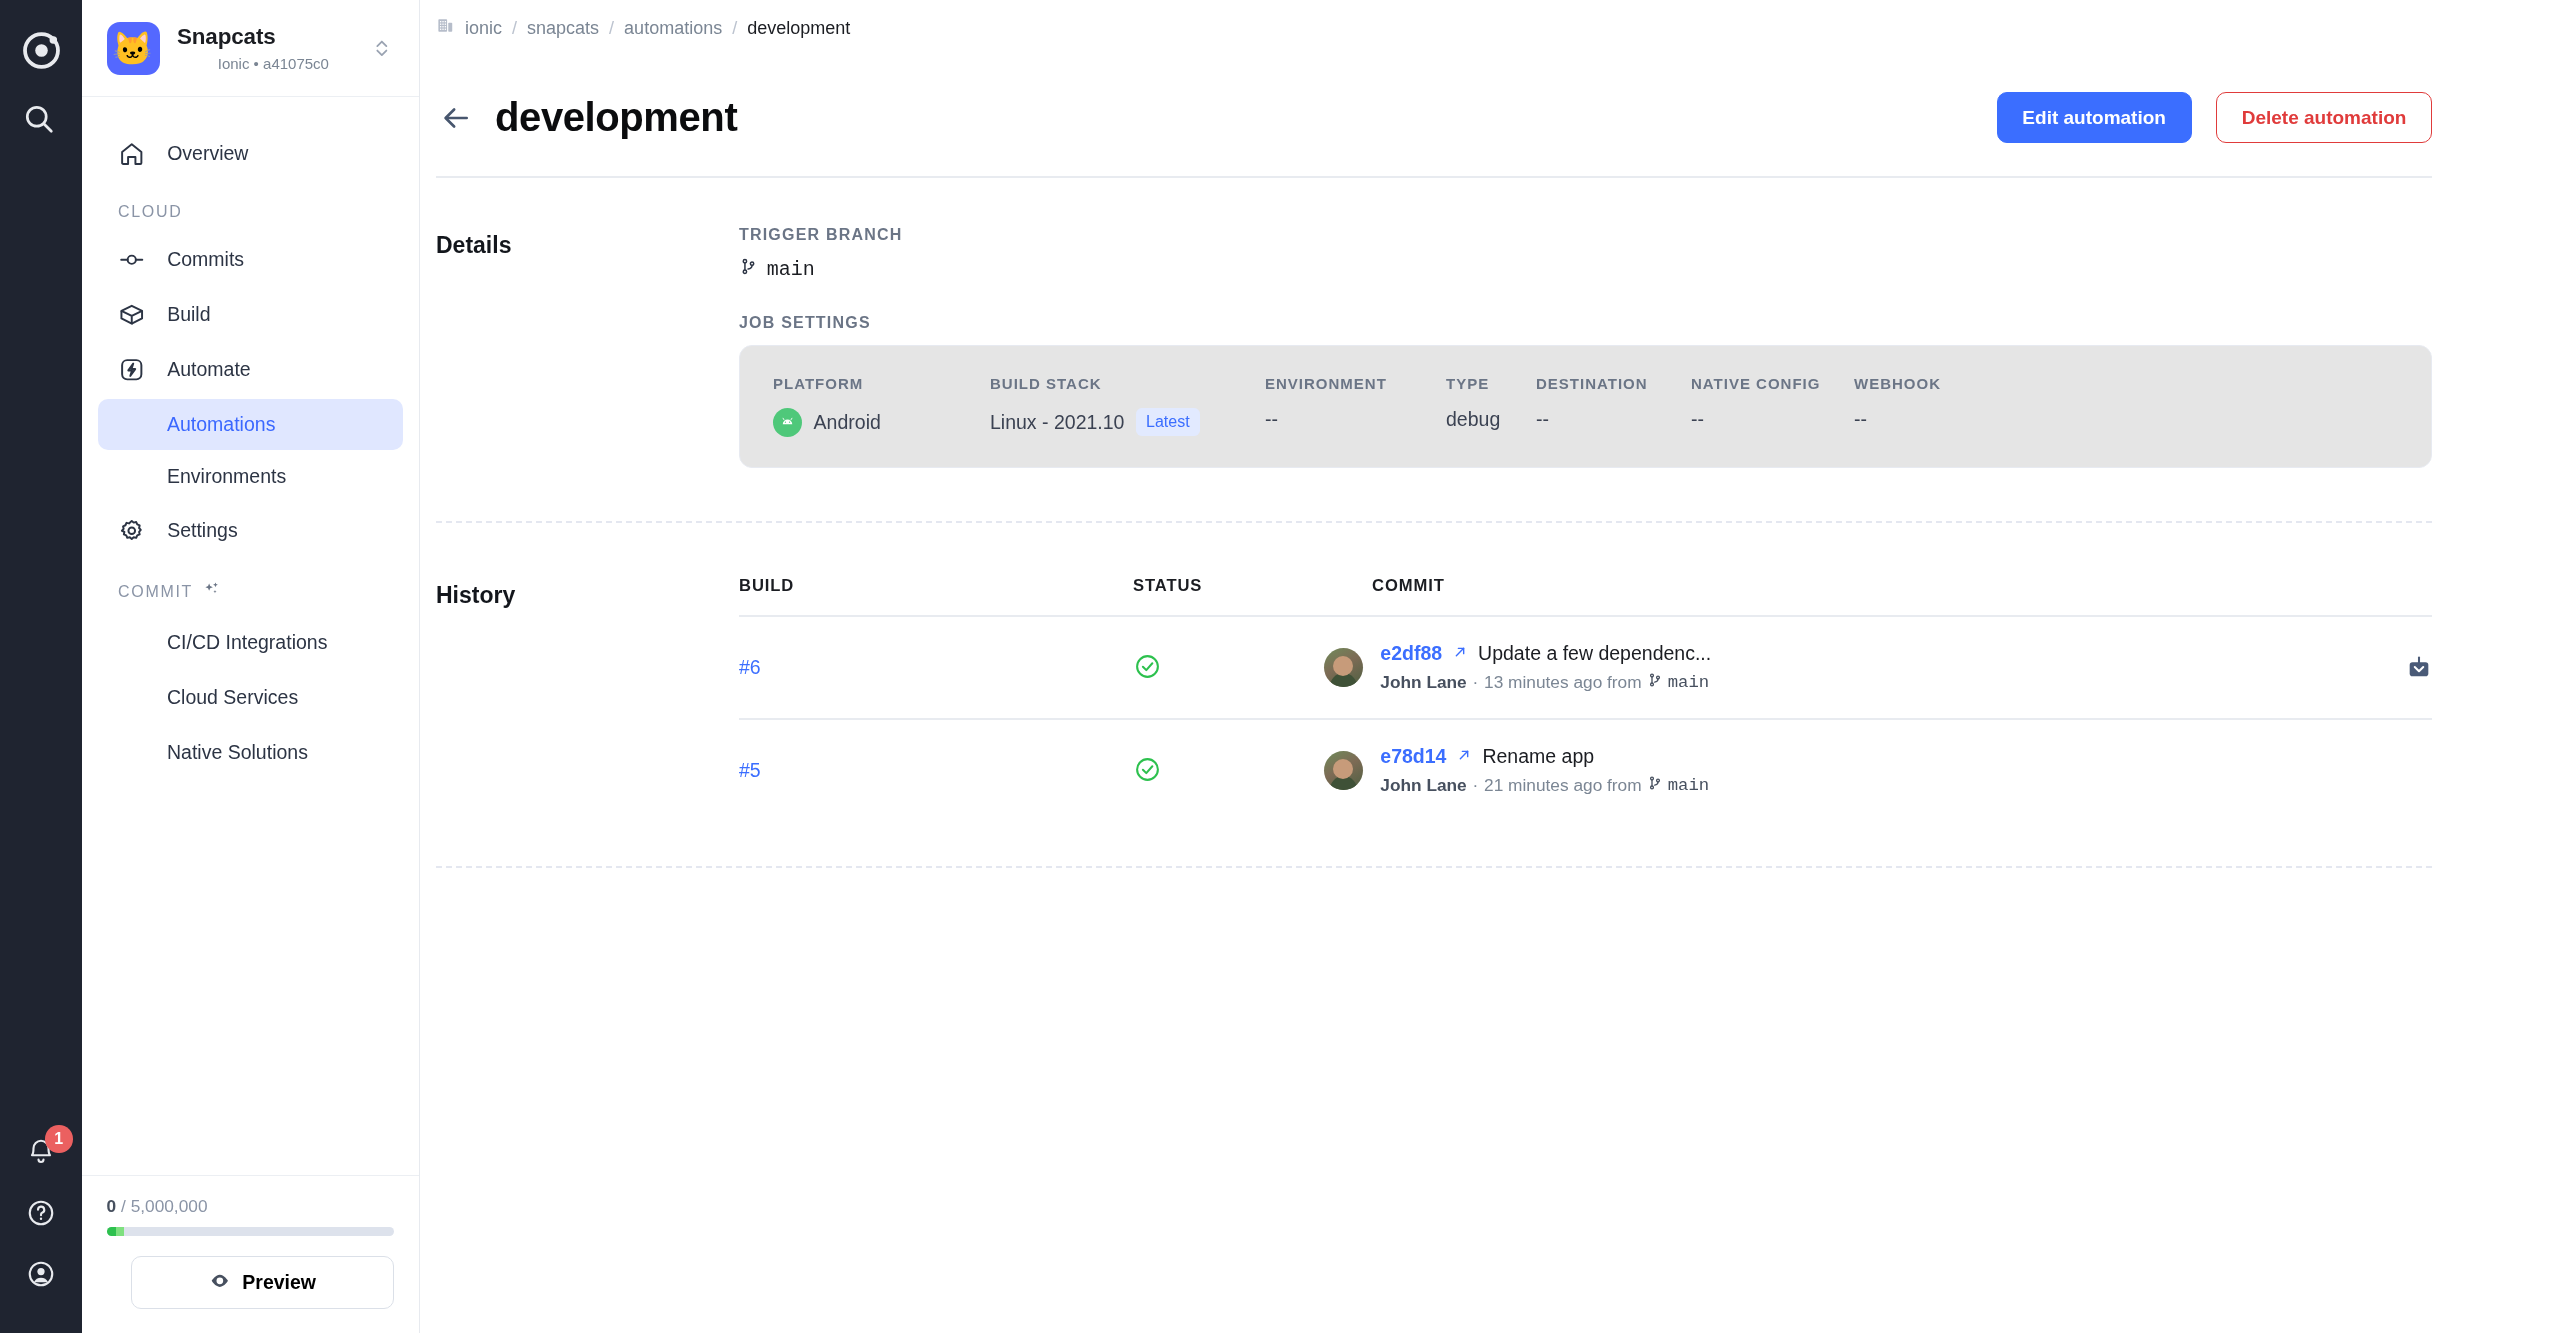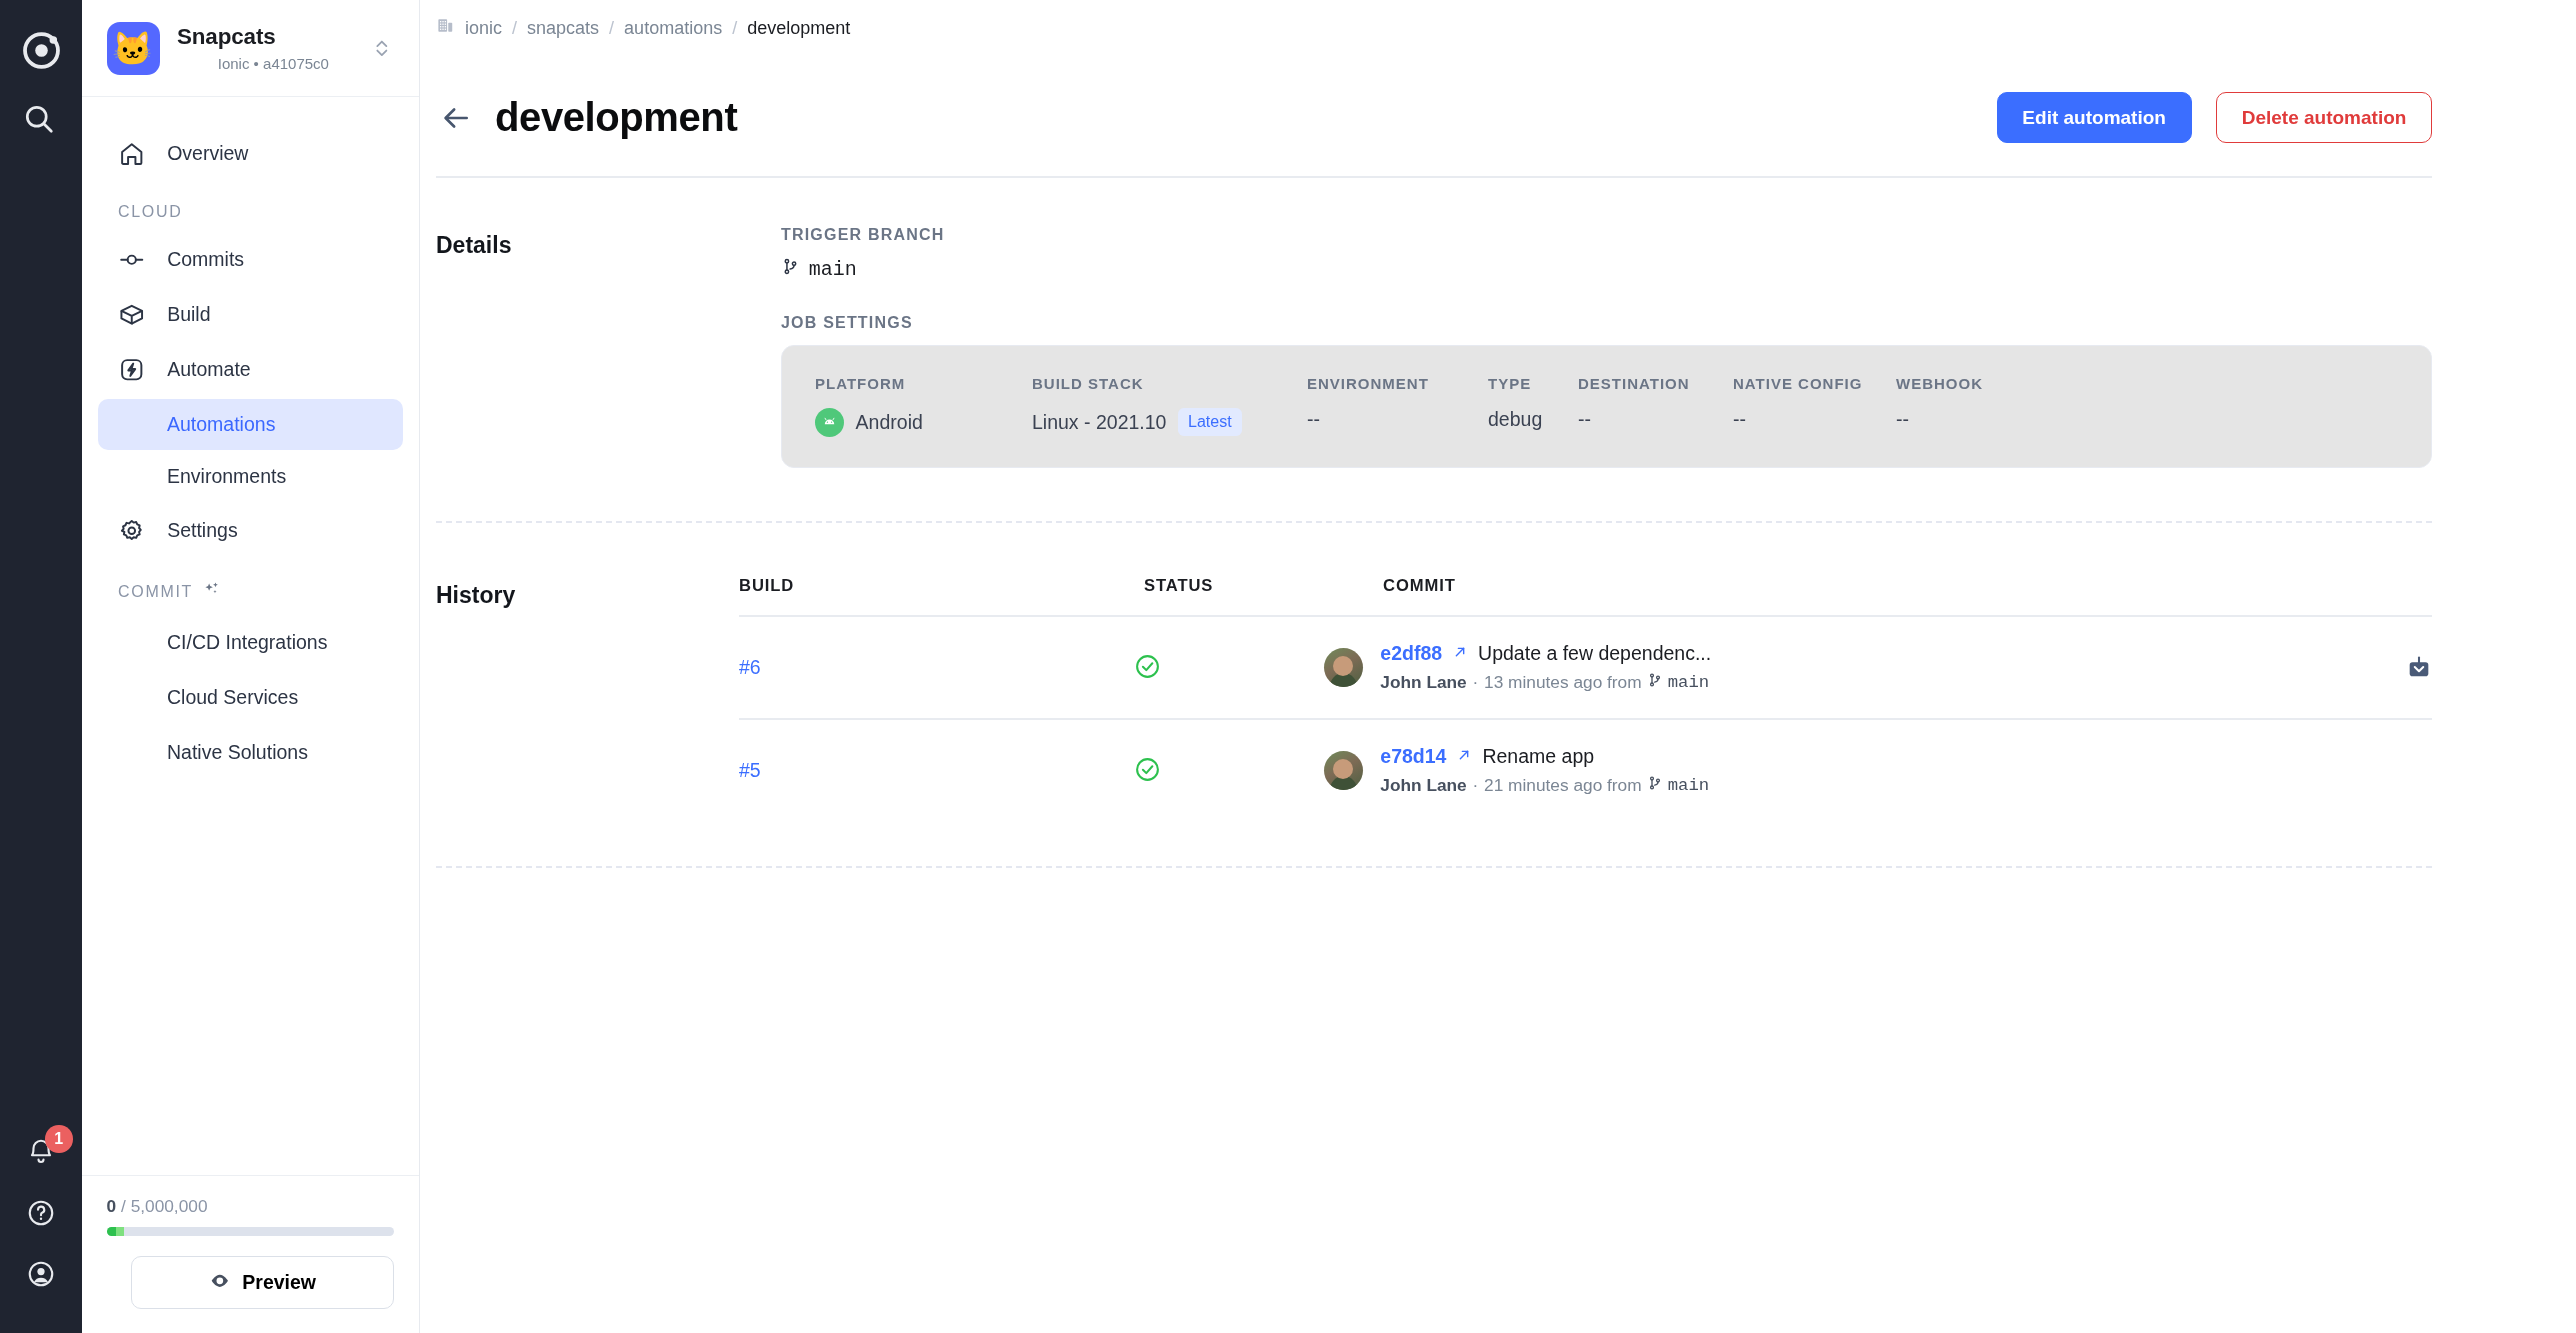--- a/index.html
+++ b/index.html
@@ -131,21 +131,21 @@
   .c-platform { width: 217px; } .c-stack { width: 275px; }
   .c-env { width: 181px; } .c-type { width: 90px; }
   .c-dest { width: 155px; } .c-native { width: 163px; }
   .c-hook { width: 144px; }
   .and-ic { width: 29px; height: 29px; border-radius: 50%; background:#4fc87a; display:flex; align-items:center; justify-content:center; flex:0 0 29px; }
   .pill { background: #e2eaff; color: #3b6eff; font-size: 16px; border-radius: 5.8px; padding: 5px 10px; }
   .dim { color: #3b4252; }
 
   .tbl-head { display: flex; font-size: 16.6px; letter-spacing: 0.9px; color: #1b1d22; font-weight: 700; padding-bottom: 19px; }
   .th-build { width: 394px; flex:0 0 394px; }
-  .th-status { width: 191px; flex:0 0 191px;margin-left:11px; }
+  .th-status { width: 191px; flex:0 0 191px; }
   .th-commit { flex: 1 1 auto; margin-left: 48px; }
   .tbl-row { display: flex; align-items: center; min-height: 103px; border-top: 2.2px solid #e8ebf0; }
   .td-build { width: 394px; flex:0 0 394px; font-size: 19.5px; color: #3b6eff; cursor: pointer; }
   .td-status { width: 191px; flex:0 0 191px; }
   .td-commit { flex: 1 1 auto; display: flex; align-items: center; gap: 17.3px; min-width:0; }
   .avatar { width: 39px; height: 39px; border-radius: 50%; flex: 0 0 39px;
             background: linear-gradient(150deg,#6f8b5a 0%,#7d6b55 45%,#4d5f41 100%); position: relative; overflow: hidden; }
   .avatar::after { content:""; position:absolute; left:9.4px; top:8px; width:20px; height:20px; border-radius:50%; background:#c79b7a; }
   .avatar::before { content:""; position:absolute; left:5.8px; bottom:0; width:27.5px; height:14.4px; border-radius:13.7px 13.7px 0 0; background:#3f5137; }
   .cm-lines { min-width: 0; }
@@ -364,21 +364,21 @@
     </div>
     <div class="page-title">development</div>
     <div class="head-actions">
       <div class="btn btn-primary">Edit automation</div>
       <div class="btn btn-danger">Delete automation</div>
     </div>
   </div>
 
   <div class="rule"></div>
 
-  <div class="section" style="padding-top:48px;gap:42px;">
+  <div class="section" style="padding-top:48px;">
     <div class="sec-label">Details</div>
     <div class="sec-body">
 
       <div class="field-label">TRIGGER BRANCH</div>
       <div class="branch-val">
         <span>
           <svg viewBox="0 0 24 24" width="19" height="19" fill="none" stroke="#2c3444" stroke-width="1.9" stroke-linecap="round">
               <circle cx="7.5" cy="5.4" r="2.1"></circle>
               <circle cx="7.5" cy="18.6" r="2.1"></circle>
               <circle cx="16.5" cy="8.4" r="2.1"></circle>

